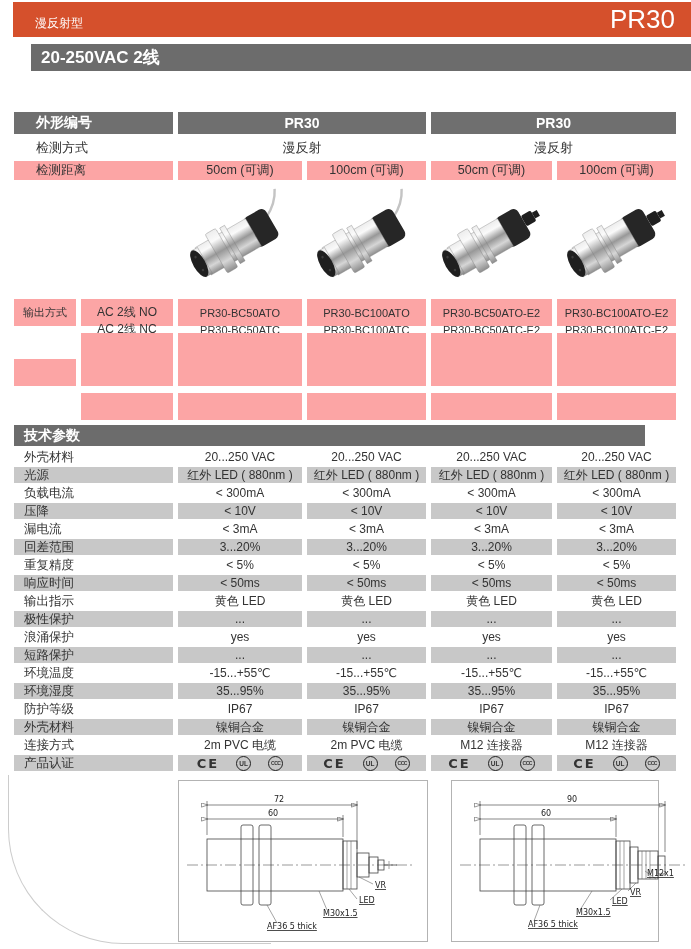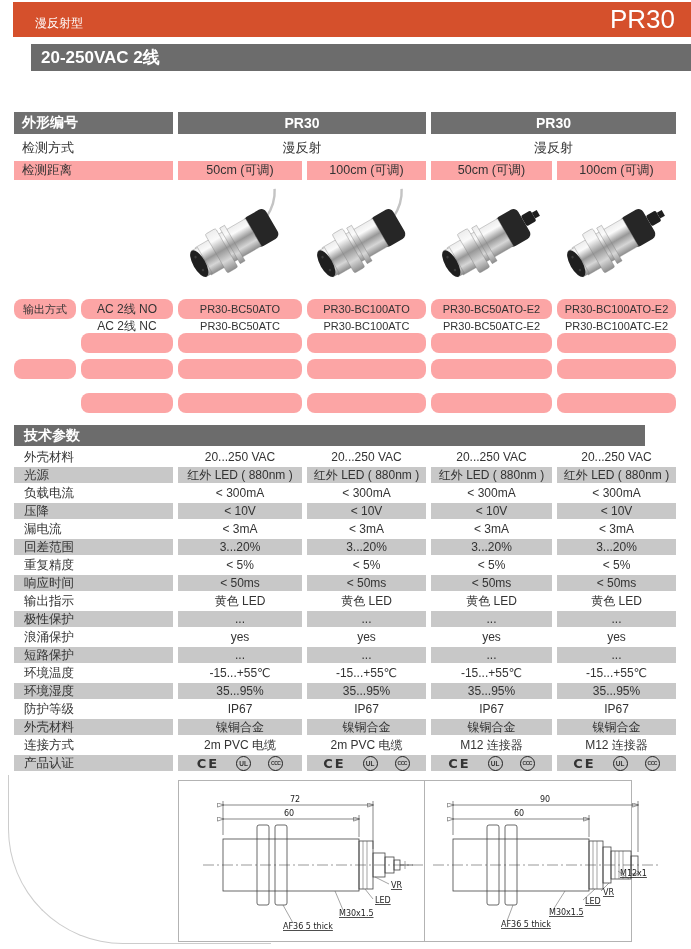--- a/index.html
+++ b/index.html
@@ -19,63 +19,63 @@
     position:absolute;left:13px;right:0;top:44px;height:27px;background:#6C6C6C;
     display:flex;align-items:center;padding-left:10px;box-sizing:border-box;margin-left:18px;
   }
   .specbar span{color:#fff;font-size:17px;font-weight:bold;}
   
   .grid{
     display:grid;grid-template-columns:62px 92px 124px 119px 121px 119px;
     column-gap:5px;margin-left:14px;
   }
   .cell{box-sizing:border-box;font-size:12px;display:flex;align-items:center;justify-content:center;overflow:hidden;white-space:nowrap;}
-  .cell.left{justify-content:flex-start;padding-left:8px;text-align:right;}
+  .cell.left{justify-content:flex-start;padding-left:22px;text-align:right;}
   .dark{background:#6F6F6F;color:#fff;font-weight:bold;font-size:14px;}
   .gray{background:#fca5a5;}
   .span-label{grid-column:1/3;}
   .span-a{grid-column:3/5;}
   .span-b{grid-column:5/7;}
   .g-c2{grid-column:2}.g-c3{grid-column:3}.g-c4{grid-column:4}.g-c5{grid-column:5}.g-c6{grid-column:6}
   .g-r1{grid-row:1}.g-r2{grid-row:2}.g-r3{grid-row:3}
   
   .sel-head{position:absolute;top:112px;left:0;right:0;}
   .sel-head .cell{height:22px;}
   .row-method{position:absolute;top:136px;left:0;right:0;}
   .row-method .cell{height:23px;font-size:13px;}
   .row-dist{position:absolute;top:161px;left:0;right:0;}
   .row-dist .cell{height:19px;font-size:12.5px;}
   .row-photos{position:absolute;top:182px;left:0;right:0;}
   .row-photos .cell{height:114px;}
   .outgrid1{position:absolute;top:299px;left:0;right:0;}
   .outgrid2{position:absolute;top:359px;left:0;right:0;}
   .outgrid1,.outgrid2{grid-auto-rows:16px;row-gap:1px;}
-  .outgrid1 .cell,.outgrid2 .cell{height:20px;font-size:11px;border-radius:8px;}
+  .outgrid1 .cell,.outgrid2 .cell{height:27px;font-size:11px;}
   .outgrid1 .cell.type,.outgrid2 .cell.type{font-size:12px;text-align:right;}
   .outlabel{grid-row:1/4;grid-column:1;font-size:12.5px;}
   
   .tech-bar{position:absolute;top:425px;left:14px;width:631px;height:21px;background:#6C6C6C;
     color:#fff;font-weight:bold;font-size:14px;display:flex;align-items:center;padding-left:10px;box-sizing:border-box;}
   .tech-rows{position:absolute;top:449px;left:0;right:0;}
   .trow{margin-bottom:2px;}
   .trow .cell{height:16px;}
   .trow .lab{grid-column:1/3;justify-content:flex-start;padding-left:10px;font-size:12.5px;}
   .trow.shade .cell{background:#C8C8C8;}
   
   .marks{display:flex;gap:17px;align-items:center;}
   .ce-mark{font-size:13px;font-weight:bold;letter-spacing:2px;font-family:"DejaVu Sans",sans-serif;}
   .mark-circle{width:15px;height:15px;border:1.3px solid #222;border-radius:50%;
     display:inline-flex;align-items:center;justify-content:center;font-weight:bold;box-sizing:border-box;}
   .mark-ul{font-size:6.5px;}
   .mark-ccc{font-size:5px;letter-spacing:-0.5px;}
   
   .drawings{position:absolute;top:780px;left:0;right:0;}
   .draw-box{position:absolute;top:0;height:162px;background:#fff;border:1px solid #b3b3b3;box-sizing:border-box;}
-  .draw-box.b1{left:178px;width:250px;padding-left:16px;}
-  .draw-box.b2{left:424px;width:208px;}
+  .draw-box.b1{left:178px;width:250px;}
+  .draw-box.b2{left:451px;width:208px;}
   .draw-box svg{display:block;margin:0 auto;}
   .draw line,.draw rect,.draw path{stroke:#444;fill:none;stroke-width:0.8;}
   .draw .cl{stroke:#555;stroke-width:0.6;stroke-dasharray:11 3 2 3;}
   .draw .dim{stroke:#555;stroke-width:0.7;}
   .draw .thin{stroke-width:0.6;stroke:#666;}
   .draw text{fill:#222;font-size:8px;font-family:"DejaVu Sans",sans-serif;stroke:none;}
   
   .corner-arc{position:absolute;left:8px;bottom:5px;width:262px;height:168px;
     border-left:1px solid #ccc;border-bottom:1px solid #ccc;border-bottom-left-radius:115px;}
   

